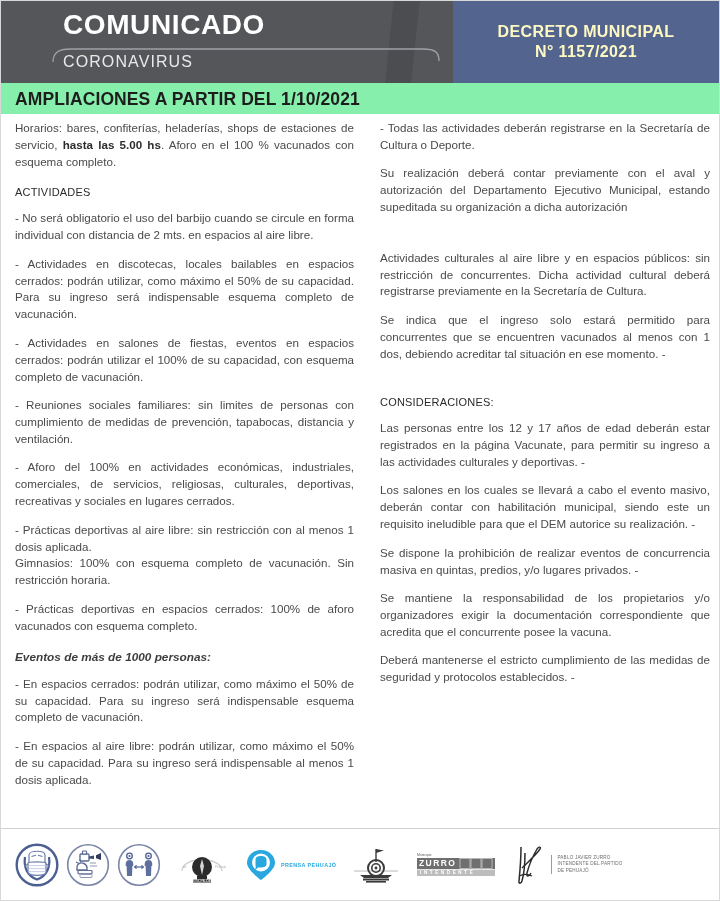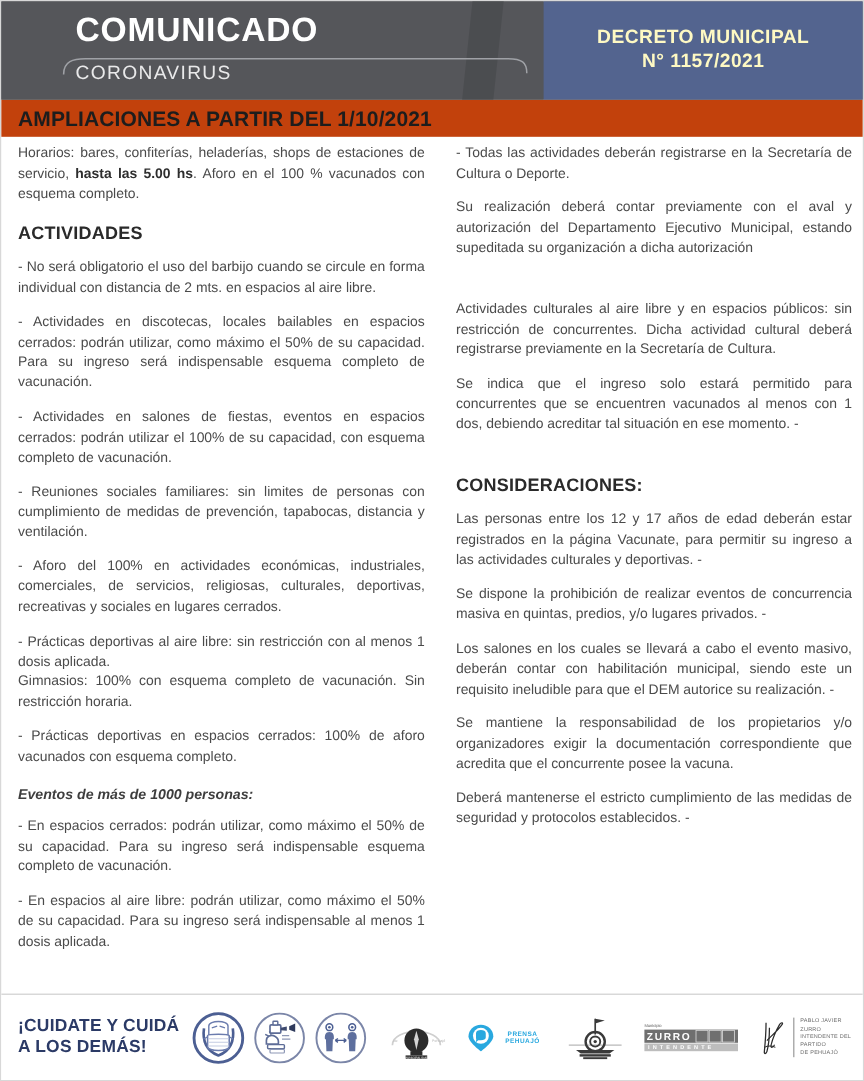--- a/index.html
+++ b/index.html
@@ -89,21 +89,21 @@
   .header-right .dec-line {
     font-size: 16px;
     font-weight: bold;
     letter-spacing: .4px;
     white-space: nowrap;
   }
 
   
   .title-bar {
     padding: 6px 0 4px 14px;
-    background: #c2410c;
+    background: #86efac;
   }
   .title-bar .title {
     font-size: 17.5px;
     font-weight: bold;
     color: #1d1d1d;
     letter-spacing: .1px;
     white-space: nowrap;
   }
 
   
@@ -125,22 +125,22 @@
     font-size: 11.6px;
     line-height: 1.46;
     color: #4a4a4a;
     text-align: justify;
     margin: 0 0 11.5px 0;
     -webkit-hyphens: none;
     hyphens: none;
   }
   .para b { color: #2d2d2d; font-weight: bold; }
   .heading {
-    font-size: 15px;
-    font-weight: bold;
+    font-size: 11px;
+    font-weight: normal;
     color: #2a2a2a;
     margin: 0 0 12px 0;
     letter-spacing: .2px;
   }
   .subhead-italic {
     font-size: 11.8px;
     font-style: italic;
     font-weight: bold;
     color: #3d3d3d;
     margin: 0 0 11.5px 0;
@@ -267,33 +267,29 @@
 
       <div class="gap-lg"></div>
 
       <p class="para">Actividades culturales al aire libre y en espacios públicos: sin restricción de concurrentes. Dicha actividad cultural deberá registrarse previamente en la Secretaría de Cultura.</p>
       <p class="para">Se indica que el ingreso solo estará permitido para concurrentes que se encuentren vacunados al menos con 1 dos, debiendo acreditar tal situación en ese momento. -</p>
 
       <div class="gap-lg"></div>
       <p class="heading">CONSIDERACIONES:</p>
 
       <p class="para">Las personas entre los 12 y 17 años de edad deberán estar registrados en la página Vacunate, para permitir su ingreso a las actividades culturales y deportivas. -</p>
+      <p class="para">Los salones en los cuales se llevará a cabo el evento masivo, deberán contar con habilitación municipal, siendo este un requisito ineludible para que el DEM autorice su realización. -</p>
       <p class="para">Se dispone la prohibición de realizar eventos de concurrencia masiva en quintas, predios, y/o lugares privados. -</p>
-      <p class="para">Los salones en los cuales se llevará a cabo el evento masivo, deberán contar con habilitación municipal, siendo este un requisito ineludible para que el DEM autorice su realización. -</p>
       <p class="para">Se mantiene la responsabilidad de los propietarios y/o organizadores exigir la documentación correspondiente que acredita que el concurrente posee la vacuna.</p>
       <p class="para">Deberá mantenerse el estricto cumplimiento de las medidas de seguridad y protocolos establecidos. -</p>
     </div>
   </div>
 
   <div class="footer">
 
-    <div class="slogan">
-      <div>¡CUIDATE Y CUIDÁ</div>
-      <div>A LOS DEMÁS!</div>
-    </div>
 
     <div class="care-icons">
 
       <svg class="care-icon" width="44" height="44" viewBox="0 0 44 44">
         <circle cx="22" cy="22" r="20.3" fill="none" stroke="#4c5f93" stroke-width="2.4"></circle>
         <path d="M10 14 C8.5 24, 12 33, 22 36.5 C32 33, 35.5 24, 34 14" fill="none" stroke="#4c5f93" stroke-width="2.2"></path>
         <path d="M14 12 C14 7, 30 7, 30 12 L30 19 C30 25, 14 25, 14 19 Z" fill="#ffffff" stroke="#6b7cae" stroke-width="1.2"></path>
         <path d="M16.5 13.5 L21 12.2 M23 12.2 L27.5 13.5" stroke="#6b7cae" stroke-width="1.1" fill="none"></path>
         <path d="M13 20 C13 18.5, 31 18.5, 31 20 L31 29 C31 33.5, 13 33.5, 13 29 Z" fill="#ffffff" stroke="#6b7cae" stroke-width="1.3"></path>
         <path d="M13.4 22.6 L30.6 22.6 M13.4 25.6 L30.6 25.6 M13.4 28.6 L30.6 28.6" stroke="#c3cbe2" stroke-width="0.9"></path>

